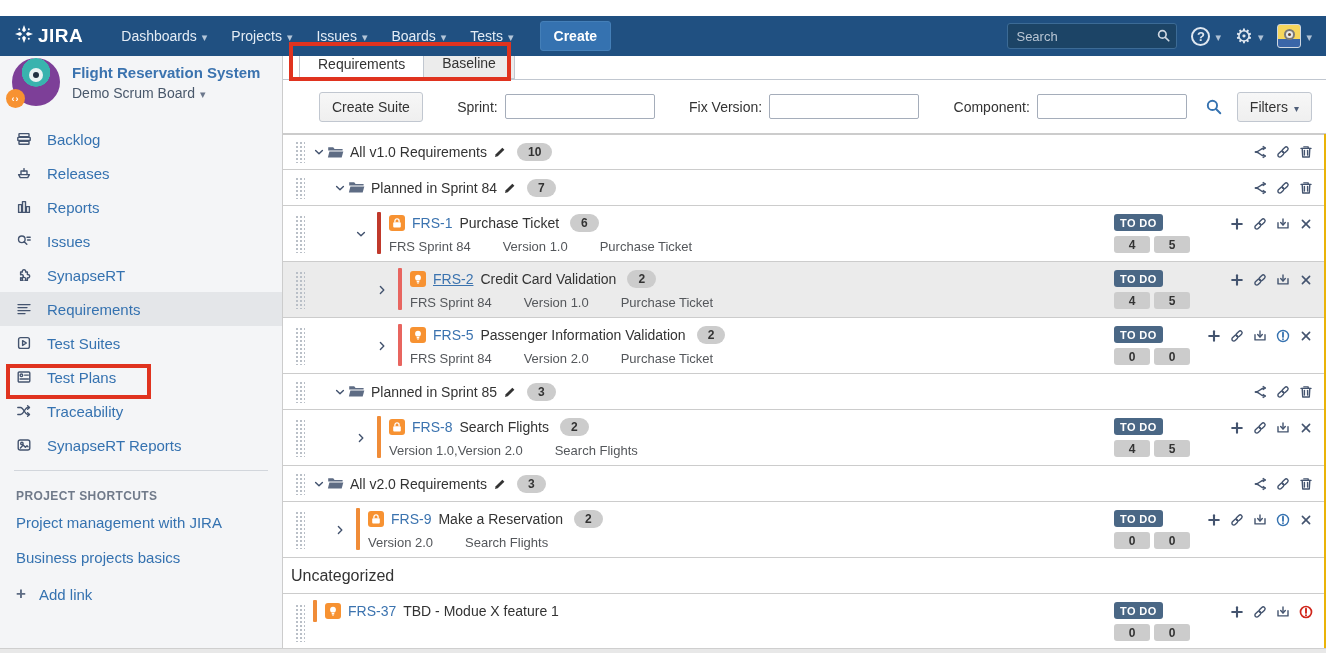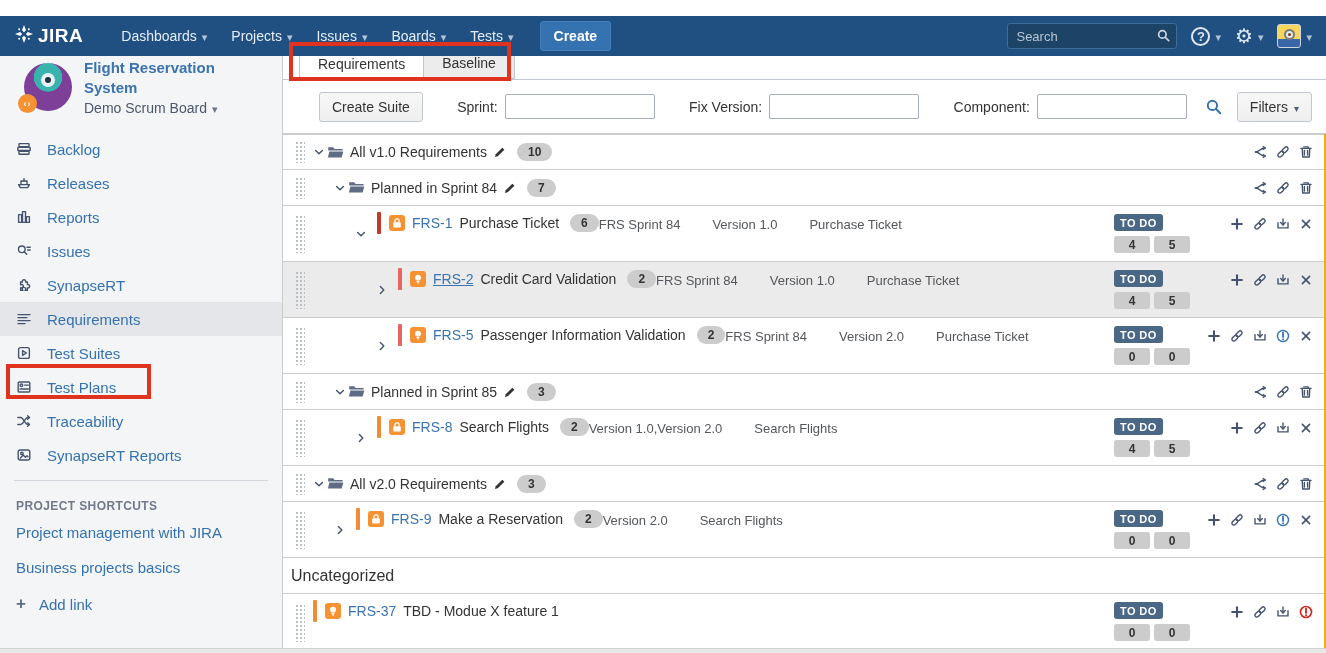--- a/index.html
+++ b/index.html
@@ -20,21 +20,21 @@
   .help-circle { width:19px; height:19px; border:2px solid #dfe7f0; border-radius:50%; color:#dfe7f0; font-weight:bold; font-size:13px; display:flex; align-items:center; justify-content:center; }
   .help-circle::before { content:"?"; }
   .gear-glyph::before { content:"\2699"; color:#dfe7f0; font-size:20px; line-height:20px; }
   .nav-item { display:flex; align-items:center; color:#dfe7f0; cursor:pointer; }
   .avatar { width:24px; height:24px; border-radius:3px; background:linear-gradient(#f6d65c 0 62%, #3a66a8 62% 100%); position:relative; overflow:hidden; border:1px solid #cfd8e2; }
   .avatar .goggle { position:absolute; left:6px; top:4px; width:11px; height:11px; border-radius:50%; background:#e8e8e8; border:2px solid #7a7a7a; }
   .avatar .goggle::after { content:""; position:absolute; left:2px; top:2px; width:3px; height:3px; border-radius:50%; background:#6b4a2b; }
 
   
   .sidebar { position:absolute; top:40px; left:0; width:283px; height:613px; background:#f4f5f7; border-right:1px solid #ccc; }
-  .proj-header { display:flex; align-items:center; gap:12px; padding:18px 12px 16px 24px; }
+  .proj-header { display:flex; align-items:center; gap:12px; padding:18px 12px 16px 12px; }
   .proj-avatar { width:48px; height:48px; border-radius:50%; position:relative; background:radial-gradient(circle at 50% 30%, #39b3ae 0 34%, #7d3f98 35% 100%); flex:0 0 48px; }
   .proj-avatar .eye { position:absolute; left:17px; top:10px; width:14px; height:14px; border-radius:50%; background:#e8f2f2; }
   .proj-avatar .pupil { position:absolute; left:21px; top:14px; width:6px; height:6px; border-radius:50%; background:#203040; }
   .proj-avatar .badge { position:absolute; left:-6px; bottom:-2px; width:19px; height:19px; border-radius:50%; background:#f79232; color:#fff; font-size:9px; font-weight:bold; display:flex; align-items:center; justify-content:center; }
   .proj-avatar .badge::before { content:"\2039\203A"; letter-spacing:1px; }
   .proj-name { color:#3b73af; font-weight:bold; font-size:15px; line-height:1.3; }
   .proj-board { color:#49586b; font-size:14px; margin-top:3px; cursor:pointer; }
   .proj-board::after { content:"\25BE"; font-size:11px; margin-left:5px; color:#6b778c; }
   .side-item { display:flex; align-items:center; gap:13px; height:34px; padding:0 14px; cursor:pointer; }
   .side-item.selected { background:#e4e6e9; }
@@ -71,21 +71,21 @@
   .row-req.tall { height:58px; }
   .row-section { height:36px; font-size:16px; color:#333; padding-left:8px; }
   .handle { width:10px; align-self:center; background-image:radial-gradient(#b9bfc7 1px, transparent 1.1px); background-size:4px 4px; cursor:grab; flex:0 0 10px; }
   .row-folder .handle { height:22px; } .row-req .handle { height:38px; }
   .chev { width:16px; height:16px; display:flex; align-items:center; justify-content:center; cursor:pointer; align-self:center; flex:0 0 16px; }
   .f-label { font-size:14px; color:#333; margin-left:6px; }
   .pencil { margin-left:6px; cursor:pointer; display:flex; align-self:center; }
   .cnt-badge { background:#ccc; color:#333; font-weight:bold; font-size:12px; border-radius:9px; padding:2px 11px; margin-left:10px; }
   .req-content { display:flex; margin-left:8px; margin-top:6px; }
   .req-bar { width:4px; border-radius:1px; flex:0 0 4px; margin-right:8px; }
-  .req-lines { display:flex; flex-direction:row; }
+  .req-lines { display:flex; flex-direction:column; }
   .req-line1 { display:flex; align-items:center; gap:7px; height:22px; }
   .type-chip { width:16px; height:16px; border-radius:3px; background:#f79232; display:inline-flex; align-items:center; justify-content:center; flex:0 0 16px; }
   .req-key { color:#3b73af; font-size:14px; cursor:pointer; text-decoration:none; }
   .req-key.und { text-decoration:underline; }
   .req-title { color:#333; font-size:14px; }
   .req-meta { display:flex; gap:32px; color:#54575b; font-size:13px; margin-top:5px; }
   .spacer { flex:1; }
   .status-col { width:92px; padding-top:8px; flex:0 0 92px; align-self:flex-start; }
   .lozenge { display:inline-block; background:#4a6785; color:#fff; font-weight:bold; font-size:11px; letter-spacing:.4px; border-radius:3px; padding:3px 6px 2px 6px; }
   .pill-row { display:flex; gap:4px; margin-top:5px; }

